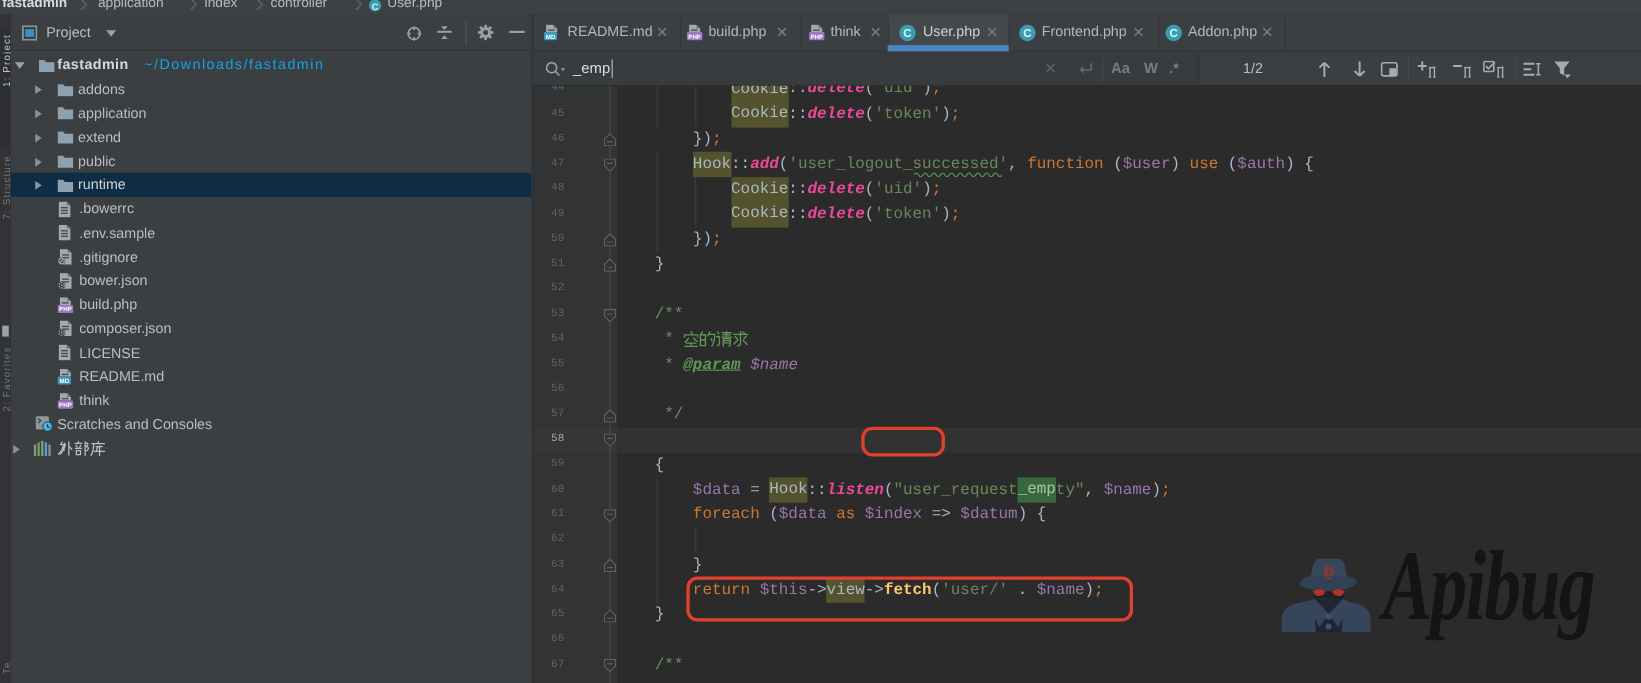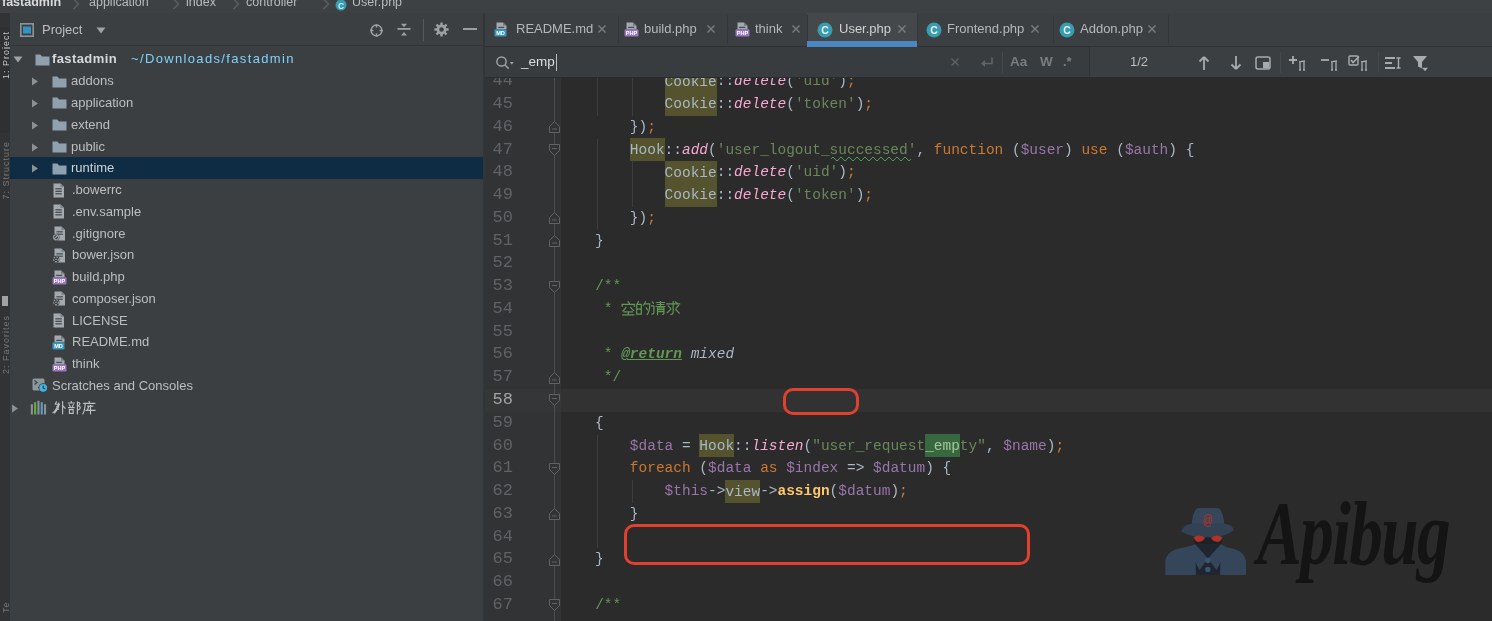--- a/index.html
+++ b/index.html
@@ -16,27 +16,27 @@
   #phead{position:absolute;left:0;top:0;width:475px;height:33px;border-bottom:1px solid #323637;}
   .row{position:absolute;left:0;width:475px;height:22px;line-height:22px;font-size:13px;color:#bcbec0;white-space:pre;}
   
   #editor{left:485px;top:13px;width:1007px;height:608px;background:#2b2b2b;}
   #tabs{position:absolute;left:0;top:0;width:1007px;height:33.5px;background:#3c3f41;border-bottom:1.5px solid #2e3234;}
   .tab{position:absolute;top:0;height:32px;line-height:32px;font-size:13px;color:#b5b8ba;}
   #search{position:absolute;left:0;top:33.5px;width:1007px;height:31px;background:#3c3f41;border-bottom:1px solid #2a2d2f;}
   #sfield{position:absolute;left:0;top:0;width:605px;height:30px;background:#393c3e;border-right:1px solid #2f3335;}
   #code{position:absolute;left:0;top:64.5px;width:1007px;height:543.5px;background:#2b2b2b;overflow:hidden;}
   #gutter{position:absolute;left:0;top:0;width:76px;height:543.5px;background:#313335;}
-  .ln{position:absolute;left:0;width:28px;text-align:right;font-family:"Liberation Mono",monospace;font-size:17px;color:#606366;height:22.77px;line-height:22.77px;}
+  .ln{position:absolute;left:0;width:28px;text-align:right;font-family:"Liberation Mono",monospace;font-size:10px;color:#606366;height:22.77px;line-height:22.77px;}
   .cl{position:absolute;left:75.4px;height:22.77px;line-height:22.77px;font-family:"Liberation Mono",monospace;font-size:14.48px;color:#a9b7c6;white-space:pre;}
   .k{color:#cc7832;}
   .s{color:#6a8759;}
   .v{color:#9876aa;}
   .m{color:#ffc66b;font-weight:bold;}
-  .mi{color:#f9a8d4;font-weight:normal;font-style:italic;}
+  .mi{color:#ec4899;font-weight:bold;font-style:italic;}
   .c{color:#629755;}
   .o{color:#cc7832;}
   .hl{background:#54532e;padding:3.6px 0;}
   .ghl{background:#37683f;padding:3.6px 0;}
   .sel{background:#1d4ea8;outline:1.3px solid #c9ced3;padding:3.6px 0;color:#9aa1a7;}
   .redbox{position:absolute;border:3.8px solid #e2402f;border-radius:10px;}
   .guide{position:absolute;width:1px;background:#3d3d3d;}
 </style>
 </head>
 <body>
@@ -98,21 +98,21 @@
     <svg style="position:absolute;left:424px;top:9px;" width="15" height="15" viewBox="0 0 15 15">
         <path d="M14.61,6.35 L14.61,8.65 L12.33,8.79 L11.83,10.01 L13.34,11.72 L11.72,13.34 L10.01,11.83 L8.79,12.33 L8.65,14.61 L6.35,14.61 L6.21,12.33 L4.99,11.83 L3.28,13.34 L1.66,11.72 L3.17,10.01 L2.67,8.79 L0.39,8.65 L0.39,6.35 L2.67,6.21 L3.17,4.99 L1.66,3.28 L3.28,1.66 L4.99,3.17 L6.21,2.67 L6.35,0.39 L8.65,0.39 L8.79,2.67 L10.01,3.17 L11.72,1.66 L13.34,3.28 L11.83,4.99 L12.33,6.21 Z M9.8,7.5 a2.3,2.3 0 1 0 -4.6,0 a2.3,2.3 0 1 0 4.6,0 Z" fill="#9ba0a3" fill-rule="evenodd"></path>
       </svg>
     <div style="position:absolute;left:453px;top:15px;width:14px;height:2px;background:#9ba0a3;"></div>
   </div>
   <div id="tree">
   <div class="row" style="top:35.4px;"><svg style="position:absolute;left:3px;top:8px;" width="10" height="7" viewBox="0 0 10 7">
           <path d="M0.5,0.5 L9.5,0.5 L5,6.5 Z" fill="#9da2a6"></path>
         </svg><svg style="position:absolute;left:24.6px;top:4.5px;" width="15" height="13" viewBox="0 0 15 13">
           <path d="M0.5,1.5 h4.8 l1.7,2 h7.5 V12.5 H0.5 Z" fill="#8fa0ae"></path>
-        </svg><span style="position:absolute;left:42px;font-weight:bold;color:#d6d9db;letter-spacing:0.4px;">fastadmin</span><span style="position:absolute;left:121px;color:#7dd3fc;letter-spacing:1.35px;">~/Downloads/fastadmin</span></div>
+        </svg><span style="position:absolute;left:42px;font-weight:bold;color:#d6d9db;letter-spacing:0.4px;">fastadmin</span><span style="position:absolute;left:121px;color:#0ea5e9;letter-spacing:1.35px;">~/Downloads/fastadmin</span></div>
   <div class="row" style="top:57.2px;"><svg style="position:absolute;left:21px;top:7px;" width="8" height="9" viewBox="0 0 8 9">
           <path d="M1,0.5 L7,4.5 L1,8.5 Z" fill="#8c9194"></path>
         </svg><svg style="position:absolute;left:42px;top:4.5px;" width="15" height="13" viewBox="0 0 15 13">
           <path d="M0.5,1.5 h4.8 l1.7,2 h7.5 V12.5 H0.5 Z" fill="#8fa0ae"></path>
         </svg><span style="position:absolute;left:61px;">addons</span></div>
   <div class="row" style="top:78.9px;"><svg style="position:absolute;left:21px;top:7px;" width="8" height="9" viewBox="0 0 8 9">
           <path d="M1,0.5 L7,4.5 L1,8.5 Z" fill="#8c9194"></path>
         </svg><svg style="position:absolute;left:42px;top:4.5px;" width="15" height="13" viewBox="0 0 15 13">
           <path d="M0.5,1.5 h4.8 l1.7,2 h7.5 V12.5 H0.5 Z" fill="#8fa0ae"></path>
         </svg><span style="position:absolute;left:61px;">application</span></div>
@@ -433,27 +433,27 @@
     <div class="cl" style="top:15.5px;">&nbsp;&nbsp;&nbsp;&nbsp;&nbsp;&nbsp;&nbsp;&nbsp;&nbsp;&nbsp;&nbsp;&nbsp;<span class="hl">Cookie</span>::<span class="mi">delete</span>(<span class="s">'token'</span>)<span class="o">;</span></div>
     <div class="cl" style="top:38.2px;">&nbsp;&nbsp;&nbsp;&nbsp;&nbsp;&nbsp;&nbsp;&nbsp;})<span class="o">;</span></div>
     <div class="cl" style="top:61.0px;">&nbsp;&nbsp;&nbsp;&nbsp;&nbsp;&nbsp;&nbsp;&nbsp;<span class="hl">Hook</span>::<span class="mi">add</span>(<span class="s">'user_logout_successed'</span>, <span class="k">function</span> (<span class="v">$user</span>) <span class="k">use</span> (<span class="v">$auth</span>) {</div>
     <div class="cl" style="top:83.8px;">&nbsp;&nbsp;&nbsp;&nbsp;&nbsp;&nbsp;&nbsp;&nbsp;&nbsp;&nbsp;&nbsp;&nbsp;<span class="hl">Cookie</span>::<span class="mi">delete</span>(<span class="s">'uid'</span>)<span class="o">;</span></div>
     <div class="cl" style="top:106.5px;">&nbsp;&nbsp;&nbsp;&nbsp;&nbsp;&nbsp;&nbsp;&nbsp;&nbsp;&nbsp;&nbsp;&nbsp;<span class="hl">Cookie</span>::<span class="mi">delete</span>(<span class="s">'token'</span>)<span class="o">;</span></div>
     <div class="cl" style="top:129.3px;">&nbsp;&nbsp;&nbsp;&nbsp;&nbsp;&nbsp;&nbsp;&nbsp;})<span class="o">;</span></div>
     <div class="cl" style="top:152.1px;">&nbsp;&nbsp;&nbsp;&nbsp;}</div>
     <div class="cl" style="top:174.9px;"></div>
     <div class="cl" style="top:197.6px;">&nbsp;&nbsp;&nbsp;&nbsp;<span class="c">/**</span></div>
     <div class="cl" style="top:220.4px;">&nbsp;&nbsp;&nbsp;&nbsp;&nbsp;<span class="c">*</span></div>
-    <div class="cl" style="top:265.9px;">&nbsp;&nbsp;&nbsp;&nbsp;&nbsp;<span class="c">* </span><span class="c" style="font-weight:bold;font-style:italic;text-decoration:underline;">@return</span> <span style="font-style:italic;">mixed</span></div>
+    <div class="cl" style="top:243.2px;">&nbsp;&nbsp;&nbsp;&nbsp;&nbsp;<span class="c">* </span><span class="c" style="font-weight:bold;font-style:italic;text-decoration:underline;">@param</span> <span class="v" style="font-style:italic;">$name</span></div>
     <div class="cl" style="top:288.7px;">&nbsp;&nbsp;&nbsp;&nbsp;&nbsp;<span class="c">*/</span></div>
     <div class="cl" style="top:334.2px;">&nbsp;&nbsp;&nbsp;&nbsp;{</div>
     <div class="cl" style="top:357.0px;">&nbsp;&nbsp;&nbsp;&nbsp;&nbsp;&nbsp;&nbsp;&nbsp;<span class="v">$data</span> = <span class="hl">Hook</span>::<span class="mi">listen</span>(<span class="s">"user_request</span><span class="ghl"><span style="color:#a9c49a;">_emp</span></span><span class="s">ty"</span>, <span class="v">$name</span>)<span class="o">;</span></div>
     <div class="cl" style="top:379.8px;">&nbsp;&nbsp;&nbsp;&nbsp;&nbsp;&nbsp;&nbsp;&nbsp;<span class="k">foreach</span> (<span class="v">$data</span> <span class="k">as</span> <span class="v">$index</span> =&gt; <span class="v">$datum</span>) {</div>
-    <div class="cl" style="top:402.6px;">&nbsp;&nbsp;&nbsp;&nbsp;&nbsp;&nbsp;&nbsp;&nbsp;&nbsp;&nbsp;&nbsp;&nbsp;<span class="v">$this</span>-&gt;<span class="hl">view</span>-&gt;<span class="m">assign</span>(<span class="v">$datum</span>)<span class="o">;</span></div>
     <div class="cl" style="top:425.3px;">&nbsp;&nbsp;&nbsp;&nbsp;&nbsp;&nbsp;&nbsp;&nbsp;}</div>
+    <div class="cl" style="top:448.1px;">&nbsp;&nbsp;&nbsp;&nbsp;&nbsp;&nbsp;&nbsp;&nbsp;<span class="k">return</span> <span class="v">$this</span>-&gt;<span class="hl">view</span>-&gt;<span class="m">fetch</span>(<span class="s">'user/'</span> . <span class="v">$name</span>)<span class="o">;</span></div>
     <div class="cl" style="top:470.9px;">&nbsp;&nbsp;&nbsp;&nbsp;}</div>
     <div class="cl" style="top:493.6px;"></div>
     <div class="cl" style="top:516.4px;">&nbsp;&nbsp;&nbsp;&nbsp;<span class="c">/**</span></div>
     <svg style="position:absolute;left:135.5px;top:223.6px;" width="60" height="16" viewBox="0 0 60 16">
         <g stroke="#629755" stroke-width="1.2" fill="none" stroke-linecap="round">
 <path d="M7.2,0.6 L8.4,2.4 M1,3.4 H13.5 M1.2,3.4 V5.4 M13.3,3.4 V5.4 M4.8,6.4 C4.2,7.8 3.2,9 1.8,10 M9.6,6.2 C10.4,7.6 11.4,8.6 12.8,9.4 M3,10.9 H11.6 M7.3,10.9 V13.7 M1.6,13.9 H12.9"></path>
 <path d="M17.4,0.6 L16.2,3 M15.7,3.3 H20.3 V13.2 H15.7 Z M15.7,8.1 H20.3 M24.4,0.7 C23.8,2.2 23.2,3.4 22.3,4.4 M23.6,2.9 H28.7 C28.8,8 28.3,11 26.1,13.5 M25.2,6.7 L26.4,8.9"></path>
 <path d="M31.3,0.8 L32.5,2.3 M30.4,4.9 H32.9 M32.9,4.9 V11.6 C32.9,12.5 32.2,13.2 31,13.2 M35.4,1.5 H43.6 M36.2,3.5 H43 M35,5.5 H44 M39.5,0.4 V5.5 M36.5,6.8 H42.9 V12.3 C42.9,13.1 42.3,13.5 41.5,13.5 M36.5,6.8 V13.7 M36.7,8.7 H42.7 M36.7,10.7 H42.7"></path>
 <path d="M45.6,2.9 H58.8 M52.2,0.4 V10.9 C52.2,12.5 51.3,13.3 49.7,13.5 M54.2,0.8 L55.9,2 M47.2,4.9 L49.7,7.4 M57.5,4.5 L55.2,7 M46.2,11.7 L49.9,8.1 M58.3,12.1 L54.7,8.5"></path>
 </g>

